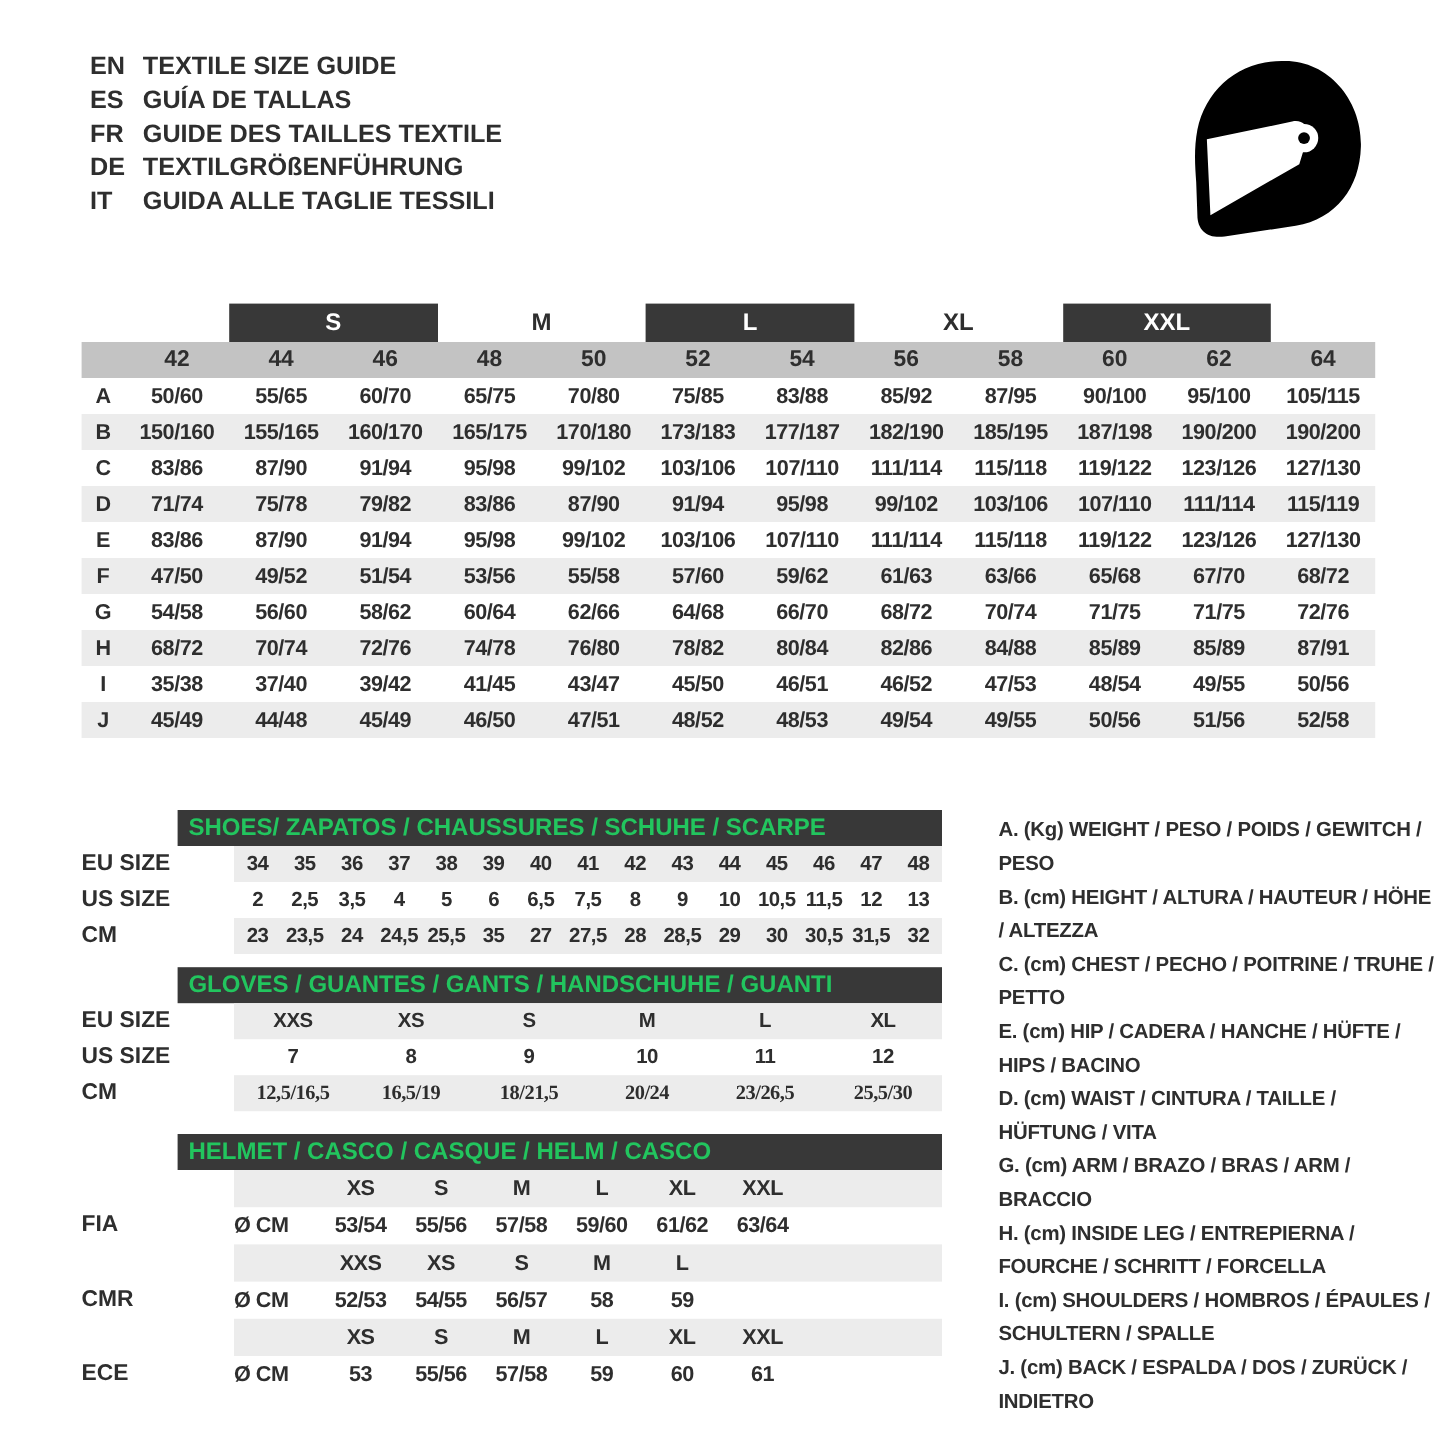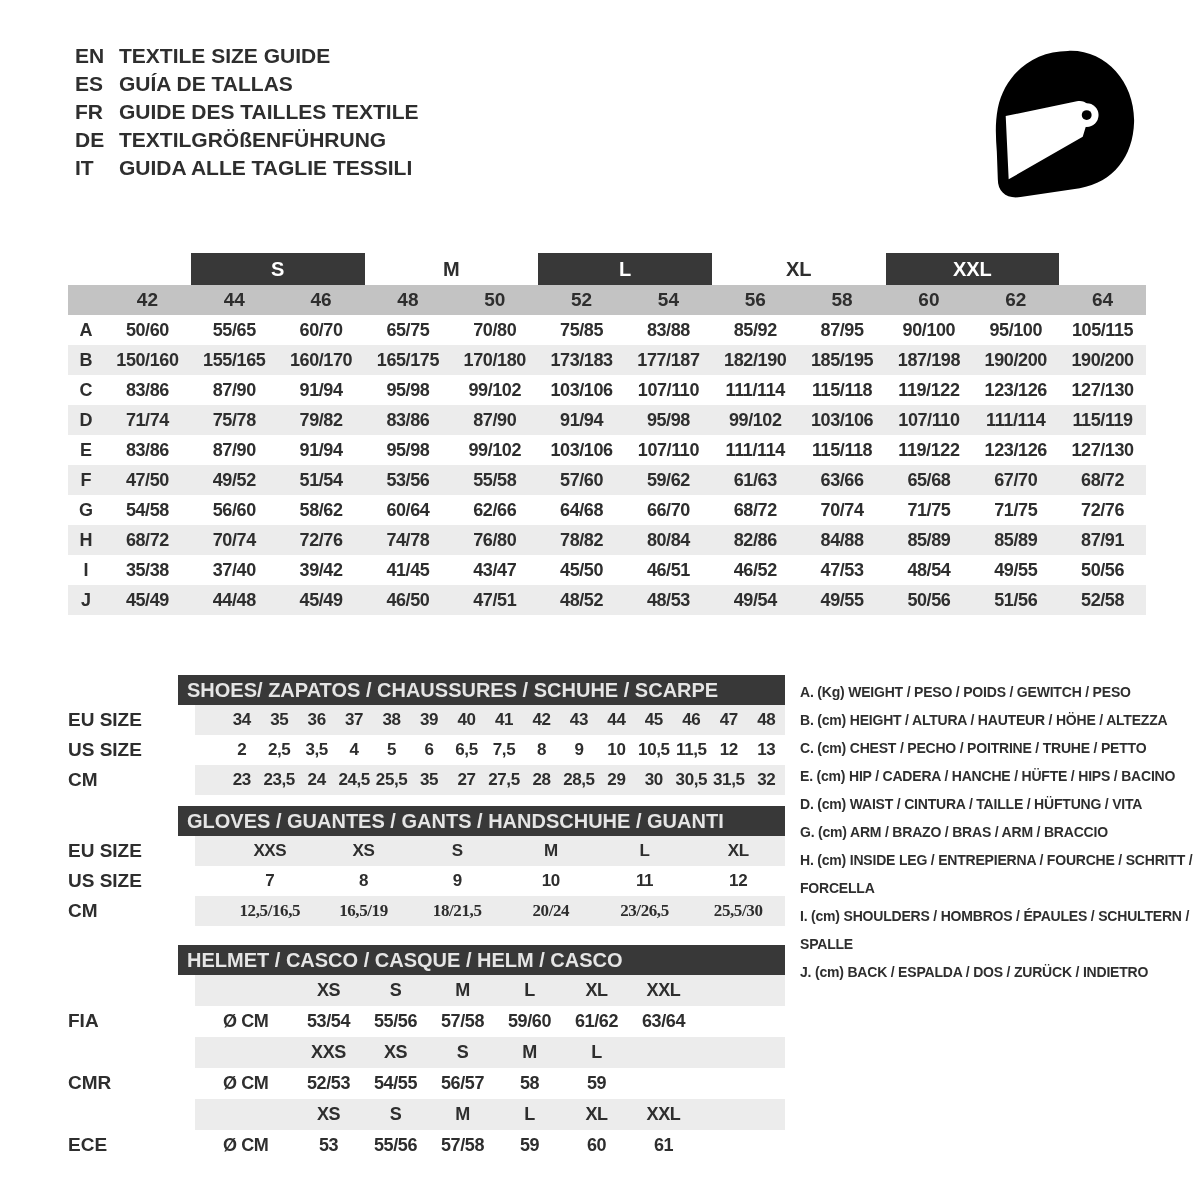--- a/index.html
+++ b/index.html
@@ -20,35 +20,35 @@
   .group-cell{font-size:20px;line-height:32px;text-align:center;}
   .group-cell.filled{background:#383838;color:#ffffff;}
   .num-row{height:30px;background:#c3c3c3;}
   .num-row .cell{font-size:19px;line-height:30px;text-align:center;}
   .size-row{height:30px;}
   .size-row.alt{background:#ececec;}
   .size-row .cell{font-size:18px;line-height:30px;text-align:center;white-space:nowrap;letter-spacing:-0.4px;}
   .size-row .lblcell{letter-spacing:0;}
   
   .bottom-tables{position:absolute;left:68px;top:675px;width:717px;}
-  .t-title{margin-left:110px;height:30px;background:#383838;color:#e5e5e5;font-size:20px;line-height:30px;padding-left:9px;white-space:nowrap;}
+  .t-title{margin-left:80px;height:30px;background:#383838;color:#22c55e;font-size:20px;line-height:30px;padding-left:9px;white-space:nowrap;}
   .t-row{display:flex;height:30px;gap:17px;}
   .t-lbl{width:110px;font-size:19px;line-height:30px;}
-  .t-band{flex:1;display:grid;align-items:center;padding-left:28px;}
+  .t-band{flex:1;display:grid;align-items:center;}
   .t-band.shaded{background:#ececec;}
   .t-band .cell{text-align:center;font-size:17px;white-space:nowrap;letter-spacing:-0.4px;}
   .gloves-block{margin-top:11px;}
   .helmet-block{margin-top:19px;}
   .h-row{height:31px;}
   .h-band{grid-template-columns:72px repeat(6,67px) 1fr;}
   .h-band .ocm{text-align:left;font-size:19px;}
   .h-band .cell{font-size:18px;}
   
   .legend{position:absolute;left:800px;top:678px;width:398px;}
-  .legend-item{font-size:14px;line-height:28px;letter-spacing:-0.2px;}
+  .legend-item{font-size:17px;line-height:28px;letter-spacing:-0.2px;margin-left:32px;}
 </style>
 </head>
 <body>
 
 <div class="page">
 
   <div class="langs" id="langs">
       <div class="lang-row">
         <span class="lang-code">EN</span>
         <span class="lang-title">TEXTILE SIZE GUIDE</span>

